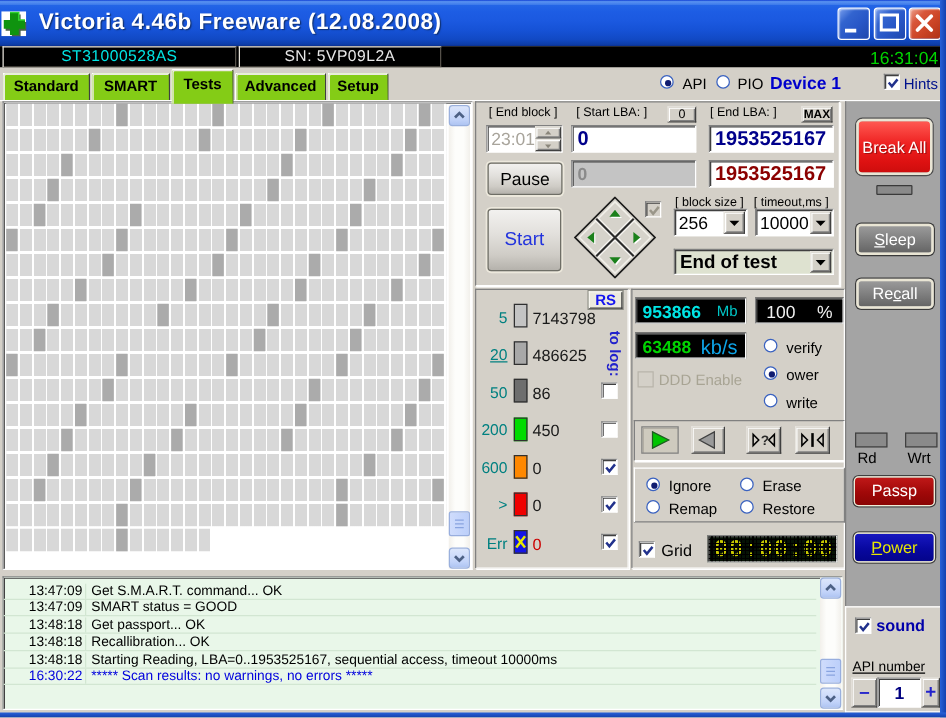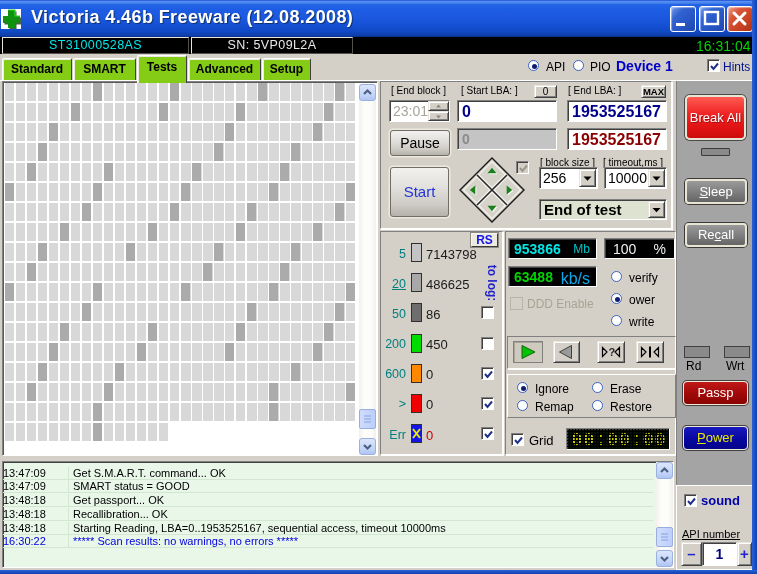--- a/index.html
+++ b/index.html
@@ -60,21 +60,21 @@
 
 .lcd { position:absolute; background:#000; border:1px solid #808080; border-right-color:#fff; border-bottom-color:#fff; box-shadow:inset 1px 1px 0 #404040; }
 
 
 #rightpanel { left:676px; top:81px; width:76px; height:404px; background:#a4a4a4; border-left:1px solid #808080; }
 .rbtn { position:absolute; border-radius:4px; text-align:center; }
 
 
 #logpanel { left:2px; top:461px; width:672px; height:107px; background:#e9f7e9; border:1px solid #808080; border-right-color:#fff; border-bottom-color:#fff; box-shadow:inset 1px 1px 0 #404040; }
 .logrow { position:absolute; left:3px; width:650px; height:14px; font-size:11px; color:#000; border-bottom:1px solid #d2e6d2; }
-.logrow .t { position:absolute; left:0; top:1px; }
+.logrow .t { position:absolute; left:20px; top:1px; }
 .logrow .m { position:absolute; left:65px; top:1px; border-left:1px solid #d2e6d2; padding-left:4px; }
 
 #soundpanel { left:676px; top:485px; width:76px; height:85px; background:#d4d0c8; border:1px solid #fff; border-right:none; }
 
 #borderR { left:752px; top:0; width:5px; height:574px; background:linear-gradient(90deg,#2861d8,#1340ad); }
 #borderB { left:0px; top:570px; width:757px; height:4px; background:linear-gradient(180deg,#2861d8,#1340ad); }
 </style></head>
 <body>
 
 <div class="abs" id="titlebar">

